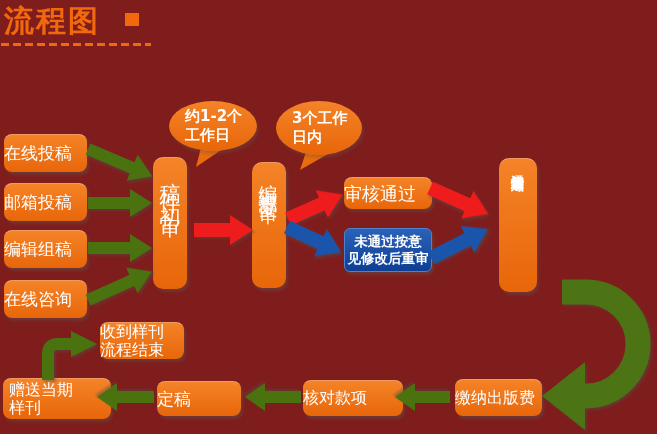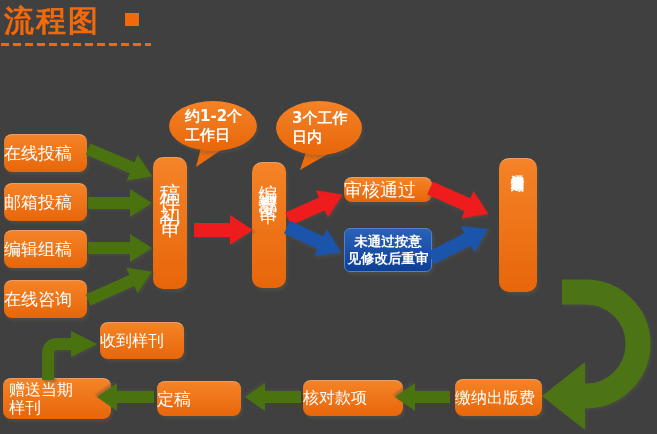--- a/index.html
+++ b/index.html
@@ -1,18 +1,18 @@
 <!DOCTYPE html>
 <html><head>
 <meta charset="utf-8">
 <style>
   * { margin:0; padding:0; box-sizing:border-box; }
   html,body { width:657px; height:434px; }
   body { font-family:"DejaVu Sans", sans-serif; background:#f2f3ec; overflow:hidden; }
-  #canvas { position:relative; width:657px; height:434px; background:#404040; }
+  #canvas { position:relative; width:657px; height:434px; background:#7f1d1d; }
 
   
   .title { position:absolute; left:4px; top:1px; font-size:30px; font-weight:bold;
            color:#f2690c; letter-spacing:2px; }
   .title-bullet { position:absolute; left:125px; top:13px; width:14px; height:13px; background:#f2690c; }
   .dash-line { position:absolute; left:1px; top:43px; width:150px; height:3px;
                background:repeating-linear-gradient(90deg,#f2690c 0 8px,transparent 8px 12px); }
 
   
   .node { position:absolute; background:linear-gradient(#f58327,#e8660a);
@@ -29,21 +29,21 @@
   #in3 { left:4px;  top:230px; }
   #in4 { left:4px;  top:280px; }
 
   
   .v-node { writing-mode:vertical-rl; text-orientation:upright; border-radius:10px; }
   #initial-review   { left:153px; top:157px; width:34px; height:132px; font-size:21px; letter-spacing:11px; padding-top:8px; }
   #editorial-review { left:252px; top:162px; width:34px; height:126px; font-size:19px; letter-spacing:5px;  padding-top:6px; }
   #notify           { left:499px; top:158px; width:38px; height:134px; font-size:14px; letter-spacing:0.5px; padding-top:4px; }
 
   
-  #pass { left:344px; top:177px; width:88px; height:25px; font-size:18px; }
+  #pass { left:344px; top:177px; width:88px; height:32px; font-size:18px; }
   #fail { position:absolute; left:344px; top:228px; width:88px; height:44px;
           background:linear-gradient(#2a62b8,#0d3f94); border:1px solid #4d82cc; border-radius:6px;
           color:#fff; font-size:13.5px; font-weight:bold; display:flex; align-items:center; justify-content:center;
           box-shadow:2px 3px 3px rgba(90,90,80,0.40); text-align:center; line-height:1.25; }
   #fail span { display:block; }
 
   
   .bubble { position:absolute; background:linear-gradient(#f58327,#e8660a); border-radius:50%;
             color:#fff; font-size:15px; font-weight:bold; display:flex; flex-direction:column;
             justify-content:center; padding-left:16px; line-height:1.3;
@@ -125,20 +125,21 @@
   </div>
   <div class="node" id="gift">
     <div class="two-line">
       <span>赠送当期</span>
       <span>样刊</span>
     </div>
   </div>
   <div class="node" id="end">
     <div class="two-line">
       <span>收到样刊</span>
+      <span>流程结束</span>
     </div>
   </div>
 
   <svg id="arrows" viewBox="0 0 657 434" xmlns="http://www.w3.org/2000/svg">
 
     <polygon fill="#ea6c0d" points="203,140 230,144 196,167"></polygon>
     <polygon fill="#ea6c0d" points="308,146 335,150 300,170"></polygon>
 
     <g class="sh" transform="translate(88,149) rotate(23)">
       <polygon class="green" points="0,-6 48,-6 48,-14 70,0 48,14 48,6 0,6"></polygon>

